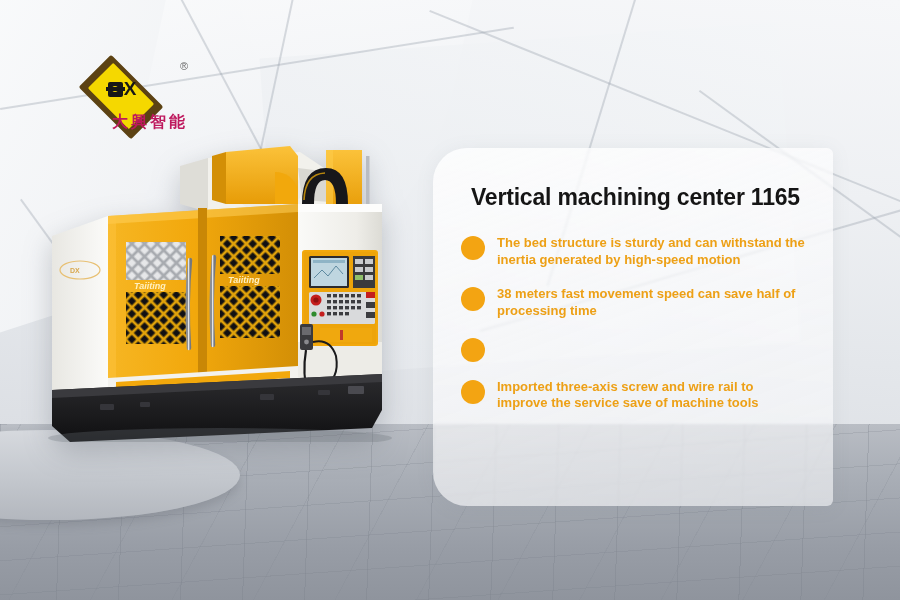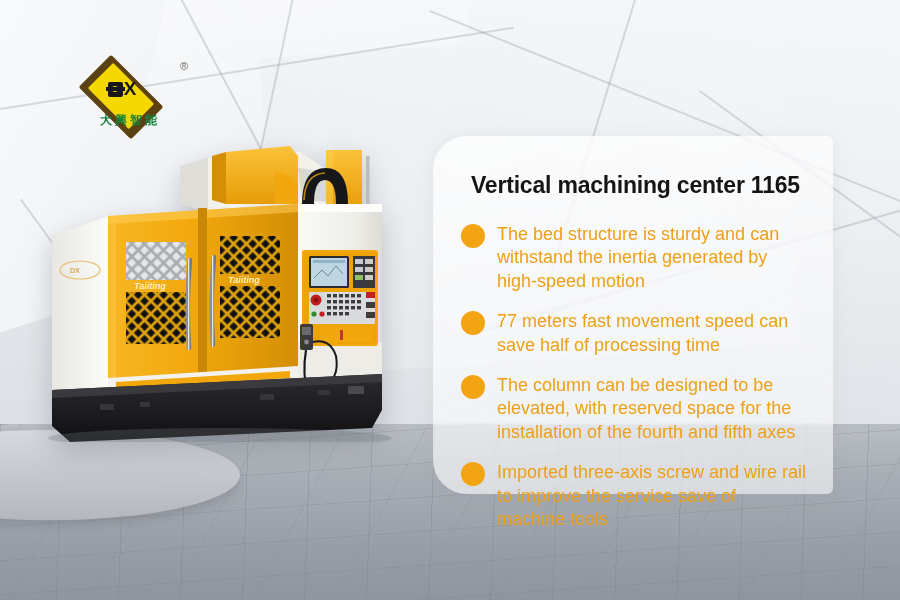--- a/index.html
+++ b/index.html
@@ -152,40 +152,40 @@
   .logo-r {
     position: absolute;
     right: 0; top: 4px;
     font-size: 11px;
     color: #6a6a6a;
   }
   .logo-cn {
     position: absolute;
     left: 0; top: 56px;
     width: 116px;
-    text-align: center;
-    font-size: 12px;
+    text-align: right;
+    font-size: 16px;
     font-weight: 700;
     letter-spacing: 3px;
-    color: #15803d;
+    color: #be185d;
     font-family: "DejaVu Sans", sans-serif;
   }
 
   
   .machine {
     position: absolute;
     left: 30px; top: 142px;
     width: 370px; height: 300px;
     filter: drop-shadow(0 10px 14px rgba(70,75,85,.28));
   }
 
   
   .card {
     position: absolute;
-    left: 433px; top: 136px;
+    left: 433px; top: 148px;
     width: 400px; height: 358px;
     border-radius: 34px 6px 6px 34px;
     background: linear-gradient(160deg, rgba(255,255,255,.78) 0%, rgba(253,253,254,.66) 45%, rgba(248,249,251,.60) 100%);
     box-shadow: 0 2px 18px rgba(120,126,136,.10);
     backdrop-filter: blur(1px);
   }
   .card-inner {
     position: absolute;
     inset: 0;
     padding: 30px 26px 0 28px;
@@ -209,22 +209,22 @@
   }
   .bullet-dot {
     flex: 0 0 auto;
     width: 24px; height: 24px;
     border-radius: 50%;
     background: #f3a412;
     margin-right: 12px;
     margin-top: 1px;
   }
   .bullet-text {
-    font-size: 18px;
-    font-weight: 400;
+    font-size: 13px;
+    font-weight: 700;
     line-height: 1.30;
     color: #eda016;
     max-width: 345px;
   }
 </style>
 </head>
 <body>
 
 <div id="stage">
 
@@ -459,26 +459,25 @@
 
       <div class="bullets">
 
         <div class="bullet">
           <span class="bullet-dot"></span>
           <span class="bullet-text">The bed structure is sturdy and can withstand the inertia generated by high-speed motion</span>
         </div>
 
         <div class="bullet">
           <span class="bullet-dot"></span>
-          <span class="bullet-text">77 meters fast movement speed can save half of processing time</span>
+          <span class="bullet-text">38 meters fast movement speed can save half of processing time</span>
         </div>
 
         <div class="bullet">
           <span class="bullet-dot"></span>
-          <span class="bullet-text">The column can be designed to be elevated, with reserved space for the installation of the fourth and fifth axes</span>
         </div>
 
         <div class="bullet">
           <span class="bullet-dot"></span>
           <span class="bullet-text">Imported three-axis screw and wire rail to improve the service save of machine tools</span>
         </div>
 
       </div>
     </div>
   </div>

